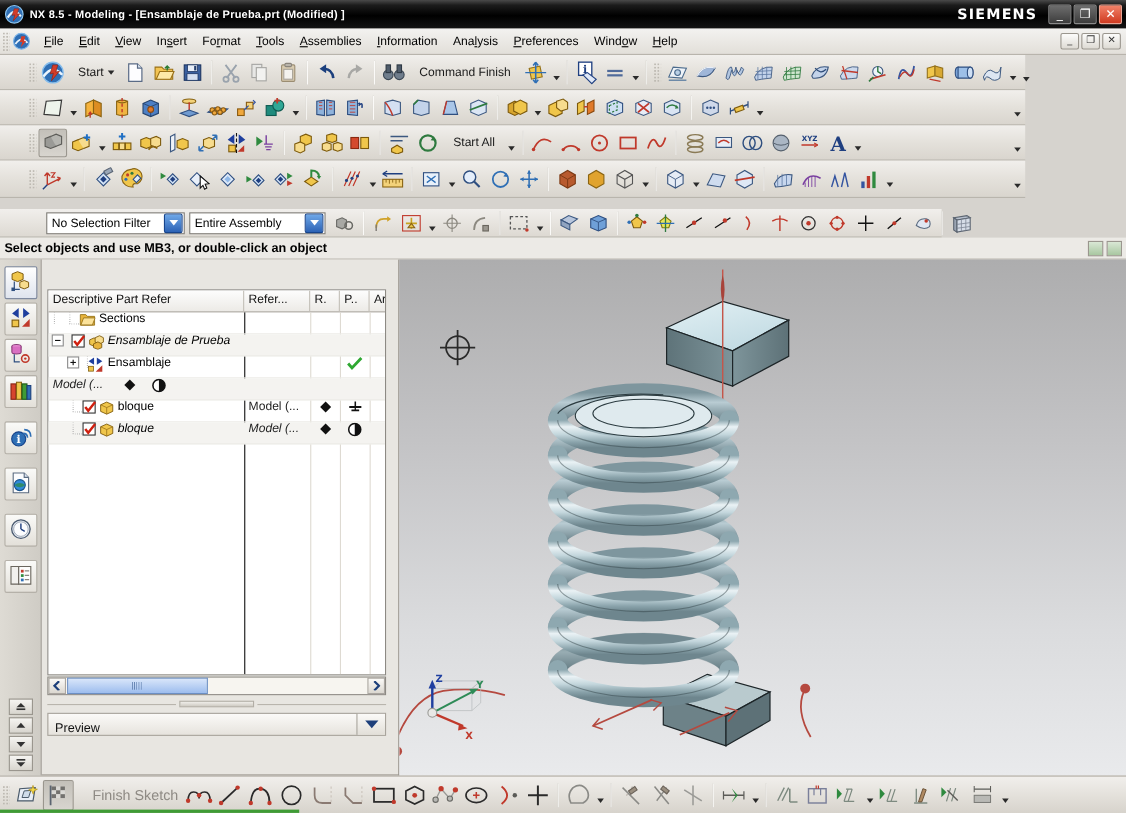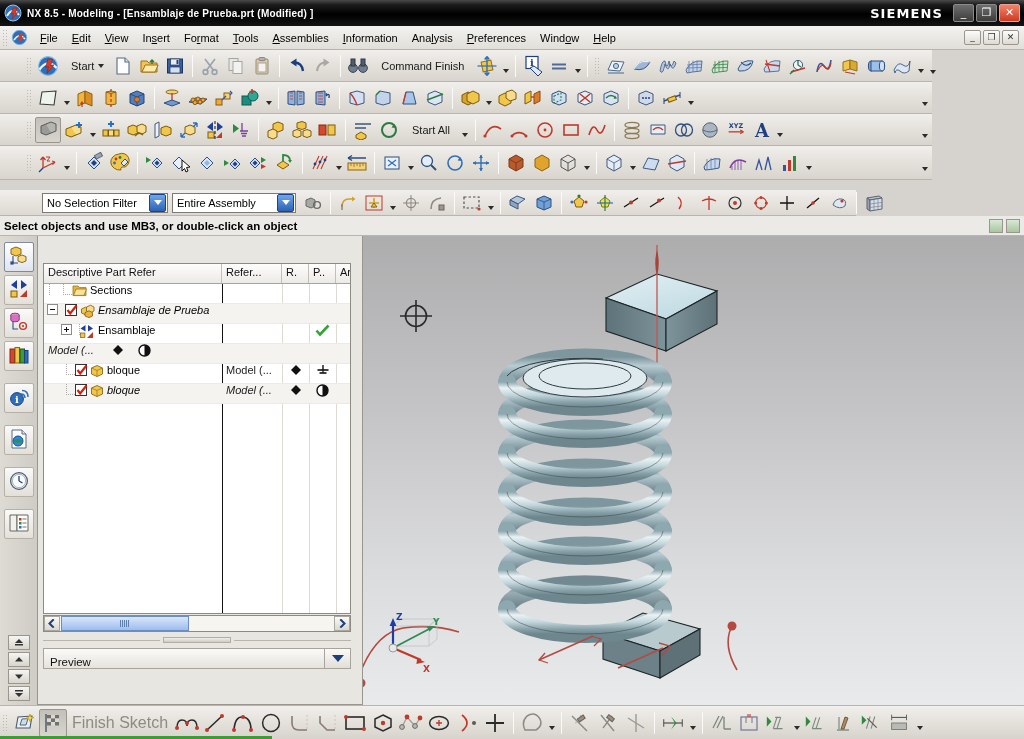--- a/index.html
+++ b/index.html
@@ -282,21 +282,21 @@
   #viewport svg { display: block; }
 
   
   #botbar {
     position: absolute; top: 705px; left: 0; width: 1024px; height: 34px;
     background: linear-gradient(to bottom,#f1efec 0%,#e3e0da 55%,#d7d3cc 100%);
     border-top: 1px solid #b9b5ad;
     display: flex; align-items: center;
   }
   #botbar .tb-btn { width: 28px; height: 28px; }
-  .finish-label { font-size: 16px; color: #8e8a84; padding: 0 5px; white-space: nowrap; }
+  .finish-label { font-size: 13px; color: #8e8a84; padding: 0 5px; white-space: nowrap; margin-left: 12px; }
   #status-strip {
     position: absolute; left: 0; bottom: 0; width: 272px; height: 3px; background: #3f9b35;
   }
 </style>
 </head>
 <body>
 
 <div id="app">
 
   <div id="titlebar">

